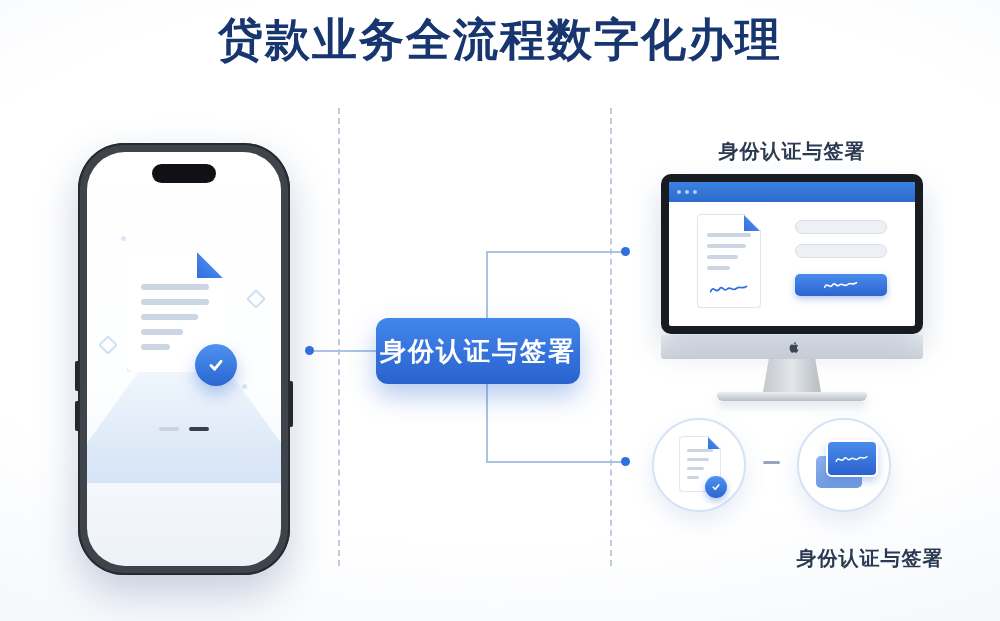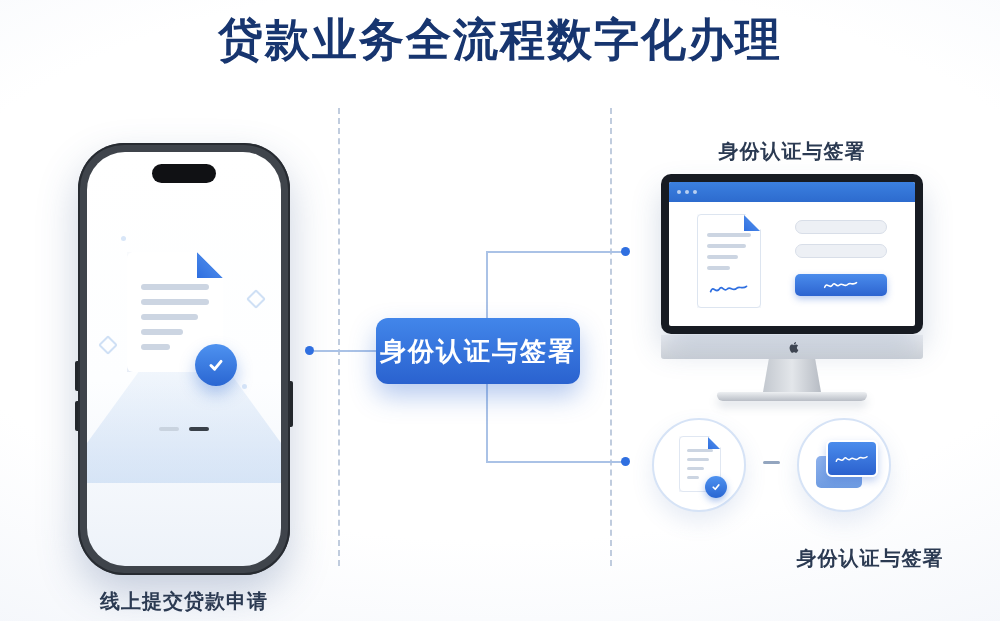--- a/index.html
+++ b/index.html
@@ -184,21 +184,20 @@
               <path d="M6.5 12.5 L10.5 16.5 L17.5 8" stroke="#ffffff" stroke-width="3.2" fill="none" stroke-linecap="round" stroke-linejoin="round"></path>
             </svg>
         </div>
       </div>
       <div class="dash-row">
         <span class="pdash light"></span>
         <span class="pdash dark"></span>
       </div>
     </div>
   </div>
-  <div class="caption cap-phone">线上提交贷款申请</div>
 
   <div class="conn c1"></div>
   <div class="conn c2v"></div>
   <div class="conn c2h"></div>
   <div class="conn c3v"></div>
   <div class="conn c3h"></div>
   <div class="dot dotA"></div>
   <div class="dot dotB"></div>
   <div class="dot dotC"></div>
 

